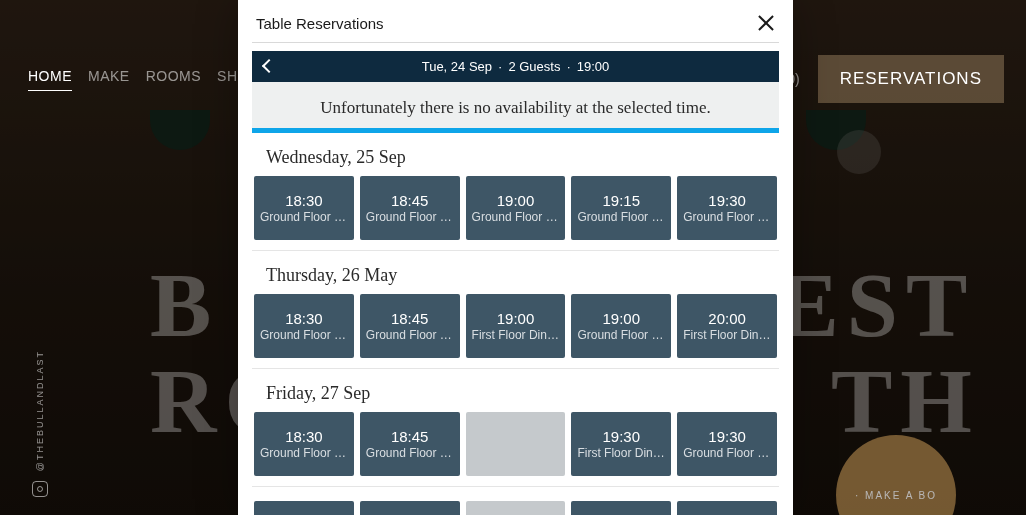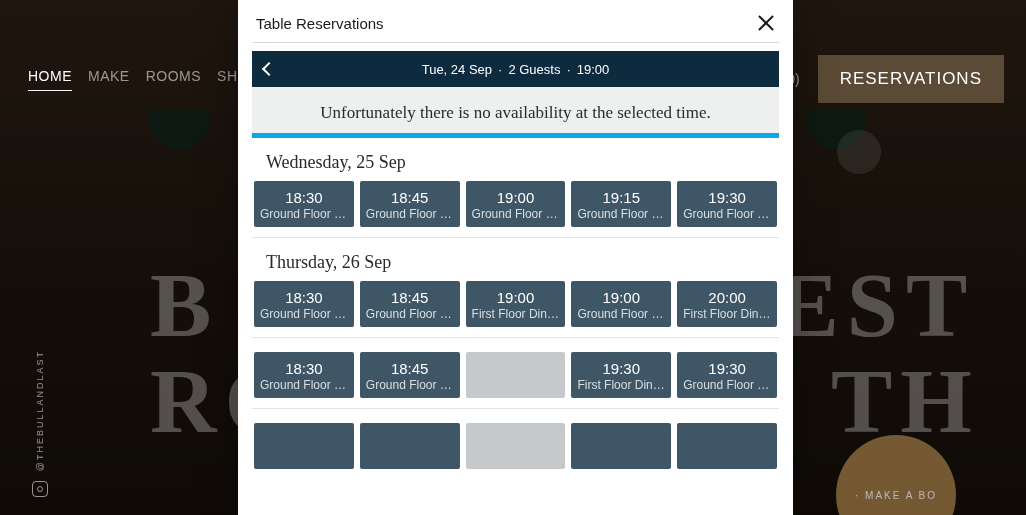--- a/index.html
+++ b/index.html
@@ -149,21 +149,21 @@
   .slot-row { display:flex; gap:6px; padding:0 2px; }
   .slot {
     flex:1; min-width:0;
     background:#3e5666;
     color:#fff;
     border-radius:2px;
     padding:6px 4px 5px;
     text-align:center;
     font-family:'Helvetica Neue', Arial, sans-serif;
     cursor:pointer;
-    height:46px;
+    height:64px;
     display:flex; flex-direction:column; justify-content:center;
   }
   .slot.empty { background:#c5c9cc; cursor:default; }
   .slot .time { font-size:15px; line-height:1.2; }
   .slot .room {
     font-size:12px; color:#d9dee2;
     white-space:nowrap; overflow:hidden; text-overflow:ellipsis;
     padding:0 2px;
   }
 </style>
@@ -238,68 +238,69 @@
             <div class="time">19:15</div>
             <div class="room">Ground Floor - P...</div>
           </div>
           <div class="slot">
             <div class="time">19:30</div>
             <div class="room">Ground Floor - P...</div>
           </div>
         </div>
       </div>
       <div class="date-group">
-        <div class="date-label">Thursday, 26 Sep</div>
+        <div class="date-label">Thursday, 26 May</div>
         <div class="slot-row">
           <div class="slot">
             <div class="time">18:30</div>
             <div class="room">Ground Floor Pu...</div>
           </div>
           <div class="slot">
             <div class="time">18:45</div>
             <div class="room">Ground Floor Pu...</div>
           </div>
           <div class="slot">
             <div class="time">19:00</div>
             <div class="room">First Floor Dinin...</div>
           </div>
           <div class="slot">
             <div class="time">19:00</div>
             <div class="room">Ground Floor Pu...</div>
           </div>
           <div class="slot">
             <div class="time">20:00</div>
             <div class="room">First Floor Dinin...</div>
+          </div>
+        </div>
+      </div>
+      <div class="date-group">
+        <div class="date-label">Friday, 27 Sep</div>
+        <div class="slot-row">
+          <div class="slot">
+            <div class="time">18:30</div>
+            <div class="room">Ground Floor Pu...</div>
+          </div>
+          <div class="slot">
+            <div class="time">18:45</div>
+            <div class="room">Ground Floor Pu...</div>
+          </div>
+          <div class="slot empty"></div>
+          <div class="slot">
+            <div class="time">19:30</div>
+            <div class="room">First Floor Dinin...</div>
+          </div>
+          <div class="slot">
+            <div class="time">19:30</div>
+            <div class="room">Ground Floor Pu...</div>
           </div>
         </div>
       </div>
       <div class="date-group">
         <div class="slot-row">
           <div class="slot">
-            <div class="time">18:30</div>
-            <div class="room">Ground Floor Pu...</div>
-          </div>
-          <div class="slot">
-            <div class="time">18:45</div>
-            <div class="room">Ground Floor Pu...</div>
-          </div>
-          <div class="slot empty"></div>
-          <div class="slot">
-            <div class="time">19:30</div>
-            <div class="room">First Floor Dinin...</div>
-          </div>
-          <div class="slot">
-            <div class="time">19:30</div>
-            <div class="room">Ground Floor Pu...</div>
-          </div>
-        </div>
-      </div>
-      <div class="date-group">
-        <div class="slot-row">
-          <div class="slot">
             <div class="room"></div>
           </div>
           <div class="slot">
             <div class="room"></div>
           </div>
           <div class="slot empty"></div>
           <div class="slot">
             <div class="room"></div>
           </div>
           <div class="slot">

